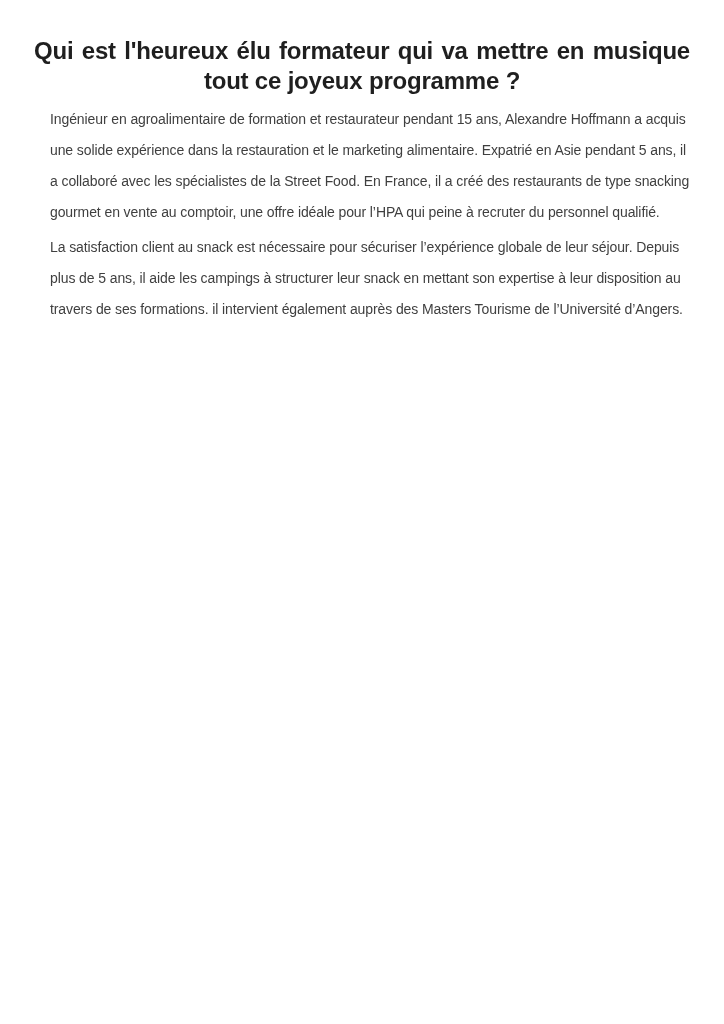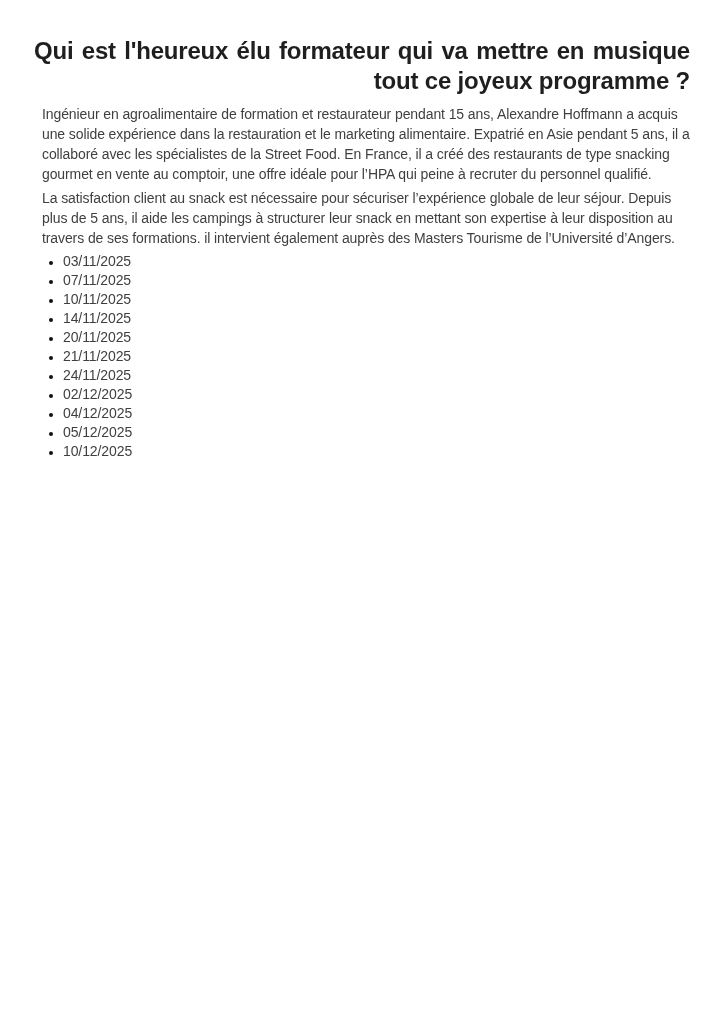--- a/index.html
+++ b/index.html
@@ -29,34 +29,34 @@
     color: var(--heading-color, #1f1f1f);
     letter-spacing: -0.2px;
   }
   h1 .title-line-1 {
     display: block;
     text-align: justify;
     text-align-last: justify;
   }
   h1 .title-line-2 {
     display: block;
-    text-align: right;
+    text-align: center;
   }
   h2 {
     margin: 8px 0 16px 0;
     font-size: 22px;
     line-height: 28px;
     font-weight: 700;
     color: var(--heading-color, #1f1f1f);
     letter-spacing: -0.2px;
   }
   p {
-    margin: 0 0 4px 8px;
+    margin: 0 0 4px 16px;
     font-size: 14px;
-    line-height: 20px;
+    line-height: 31px;
     letter-spacing: -0.1px;
     color: var(--body-color, #3f3f3f);
   }
   ul.dates-list {
     margin: 0;
     padding: 0 0 0 29px;
     list-style: disc outside;
   }
   ul.dates-list li {
     font-size: 14px;
@@ -81,27 +81,14 @@
 
   <p>Ingénieur en agroalimentaire de formation et restaurateur pendant 15 ans, Alexandre Hoffmann a acquis une solide expérience dans la restauration et le marketing alimentaire. Expatrié en Asie pendant 5 ans, il a collaboré avec les spécialistes de la Street Food. En France, il a créé des restaurants de type snacking gourmet en vente au comptoir, une offre idéale pour l’HPA qui peine à recruter du personnel qualifié.</p>
 
   <p>La satisfaction client au snack est nécessaire pour sécuriser l’expérience globale de leur séjour. Depuis plus de 5 ans, il aide les campings à structurer leur snack en mettant son expertise à leur disposition au travers de ses formations. il intervient également auprès des Masters Tourisme de l’Université d’Angers.</p>
 
 
 
 
 
 
-  <ul class="dates-list">
-    <li>03/11/2025</li>
-    <li>07/11/2025</li>
-    <li>10/11/2025</li>
-    <li>14/11/2025</li>
-    <li>20/11/2025</li>
-    <li>21/11/2025</li>
-    <li>24/11/2025</li>
-    <li>02/12/2025</li>
-    <li>04/12/2025</li>
-    <li>05/12/2025</li>
-    <li>10/12/2025</li>
-  </ul>
 
 </div>
 
 </body></html>

